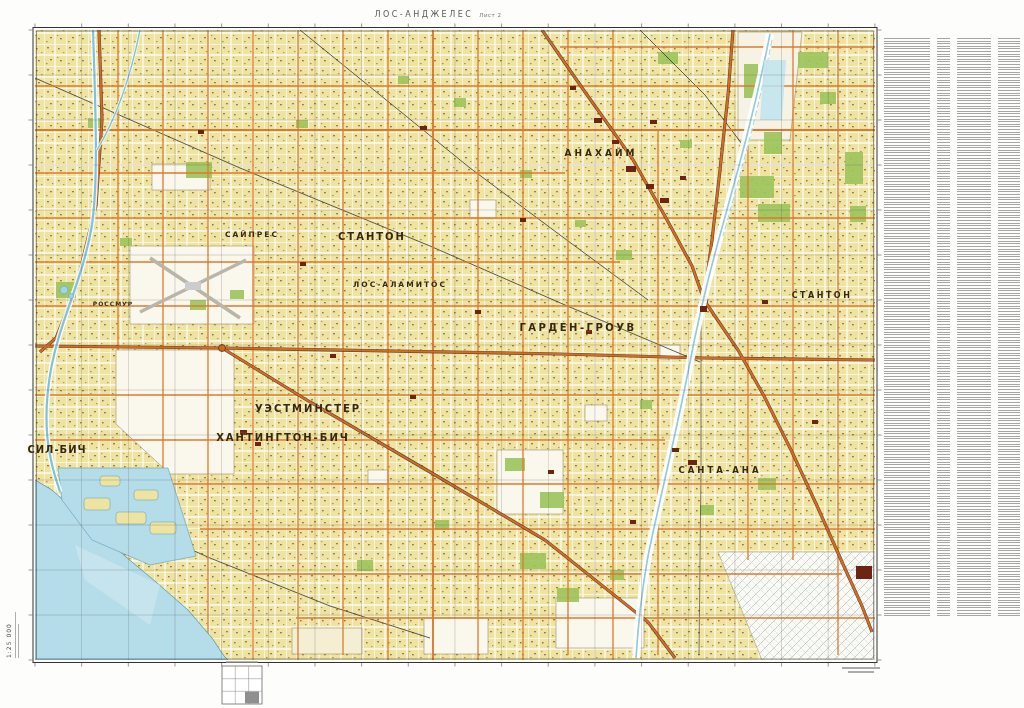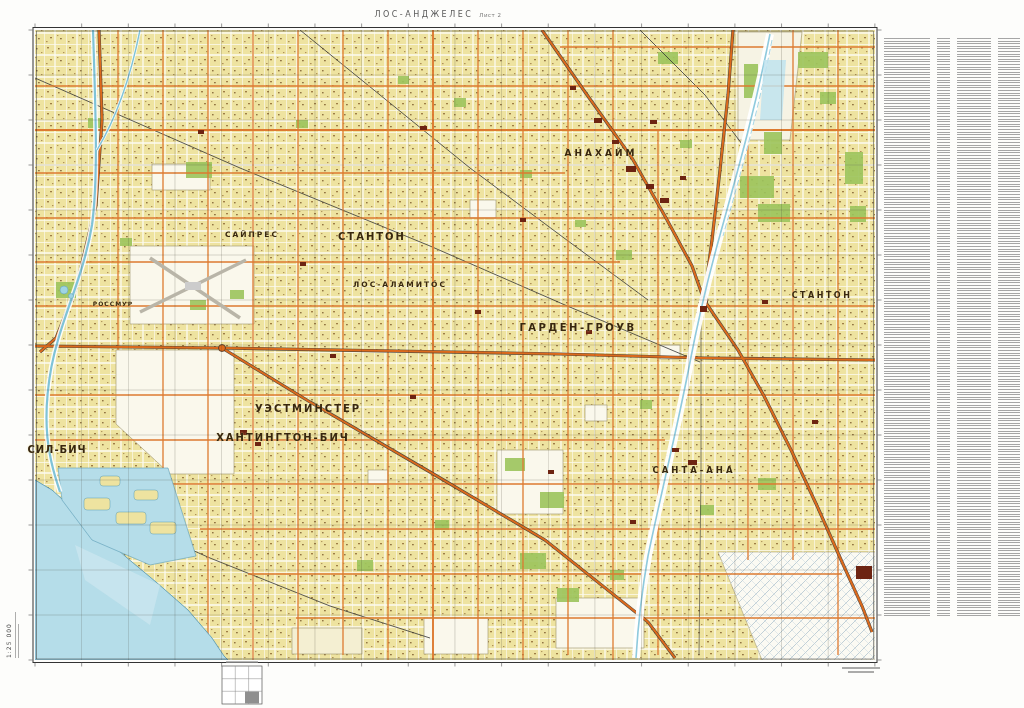--- a/index.html
+++ b/index.html
@@ -357,21 +357,21 @@
   
   <div id="labels-layer">
       <div class="city-label" style="left: 601px; top: 153px; font-size: 9px; letter-spacing: 3px;">АНАХАЙМ</div>
       <div class="city-label" style="left: 252px; top: 206px; font-size: 7.5px; letter-spacing: 2px; margin-top: 28px;">САЙПРЕС</div>
       <div class="city-label" style="left: 372px; top: 236px; font-size: 10px; letter-spacing: 2px;">СТАНТОН</div>
       <div class="city-label" style="left: 400px; top: 284px; font-size: 7.5px; letter-spacing: 2px;">ЛОС-АЛАМИТОС</div>
       <div class="city-label" style="left: 578px; top: 327px; font-size: 10px; letter-spacing: 2.5px;">ГАРДЕН-ГРОУВ</div>
       <div class="city-label" style="left: 822px; top: 295px; font-size: 8px; letter-spacing: 2.5px;">СТАНТОН</div>
       <div class="city-label" style="left: 308px; top: 408px; font-size: 10px; letter-spacing: 2px;">УЭСТМИНСТЕР</div>
       <div class="city-label" style="left: 283px; top: 437px; font-size: 10px; letter-spacing: 2px;">ХАНТИНГТОН-БИЧ</div>
-      <div class="city-label" style="left: 694px; top: 470px; font-size: 8.5px; letter-spacing: 3px;">САНТА-АНА</div>
+      <div class="city-label" style="left: 720px; top: 470px; font-size: 8.5px; letter-spacing: 3px;">САНТА-АНА</div>
       <div class="city-label" style="left: 57px; top: 449px; font-size: 10px; letter-spacing: 1px;">СИЛ-БИЧ</div>
       <div class="city-label" style="left: 113px; top: 303px; font-size: 6px; letter-spacing: 1px;">РОССМУР</div>
     </div>
 
   
   <div class="index-panel">
     <div class="idx-col c1"></div>
     <div class="idx-col c2"></div>
     <div class="idx-col c3"></div>
     <div class="idx-col c4"></div>

